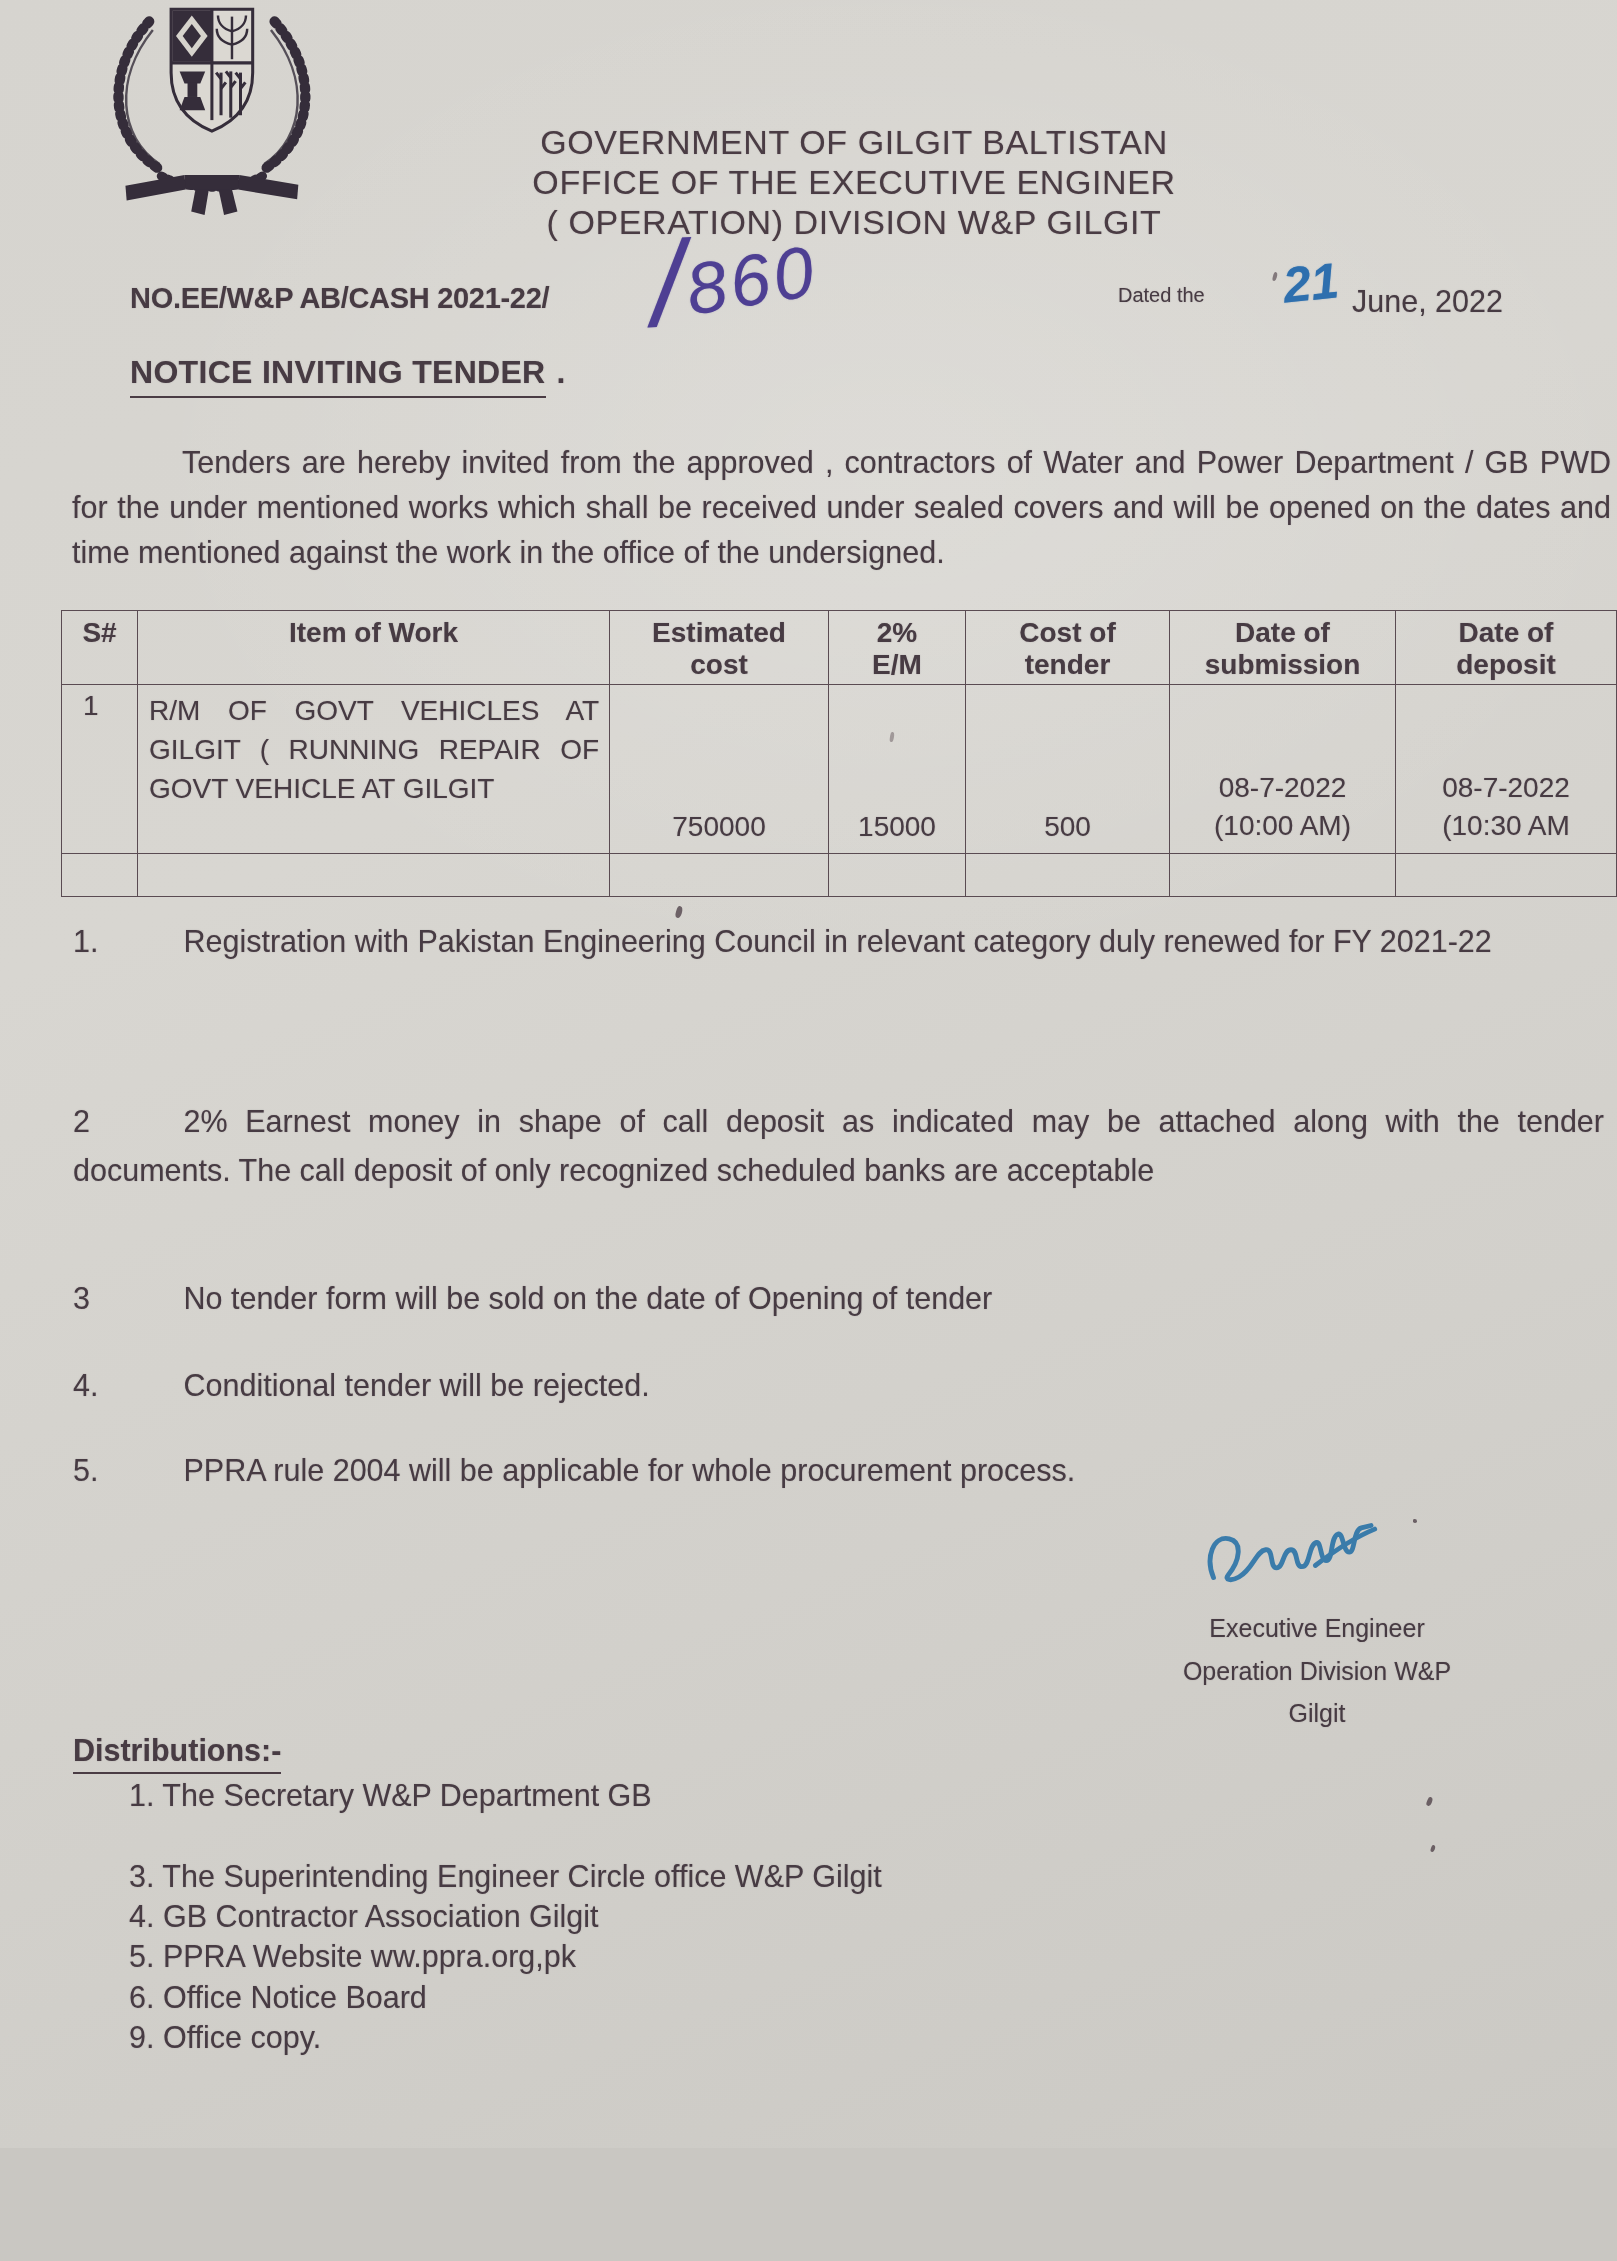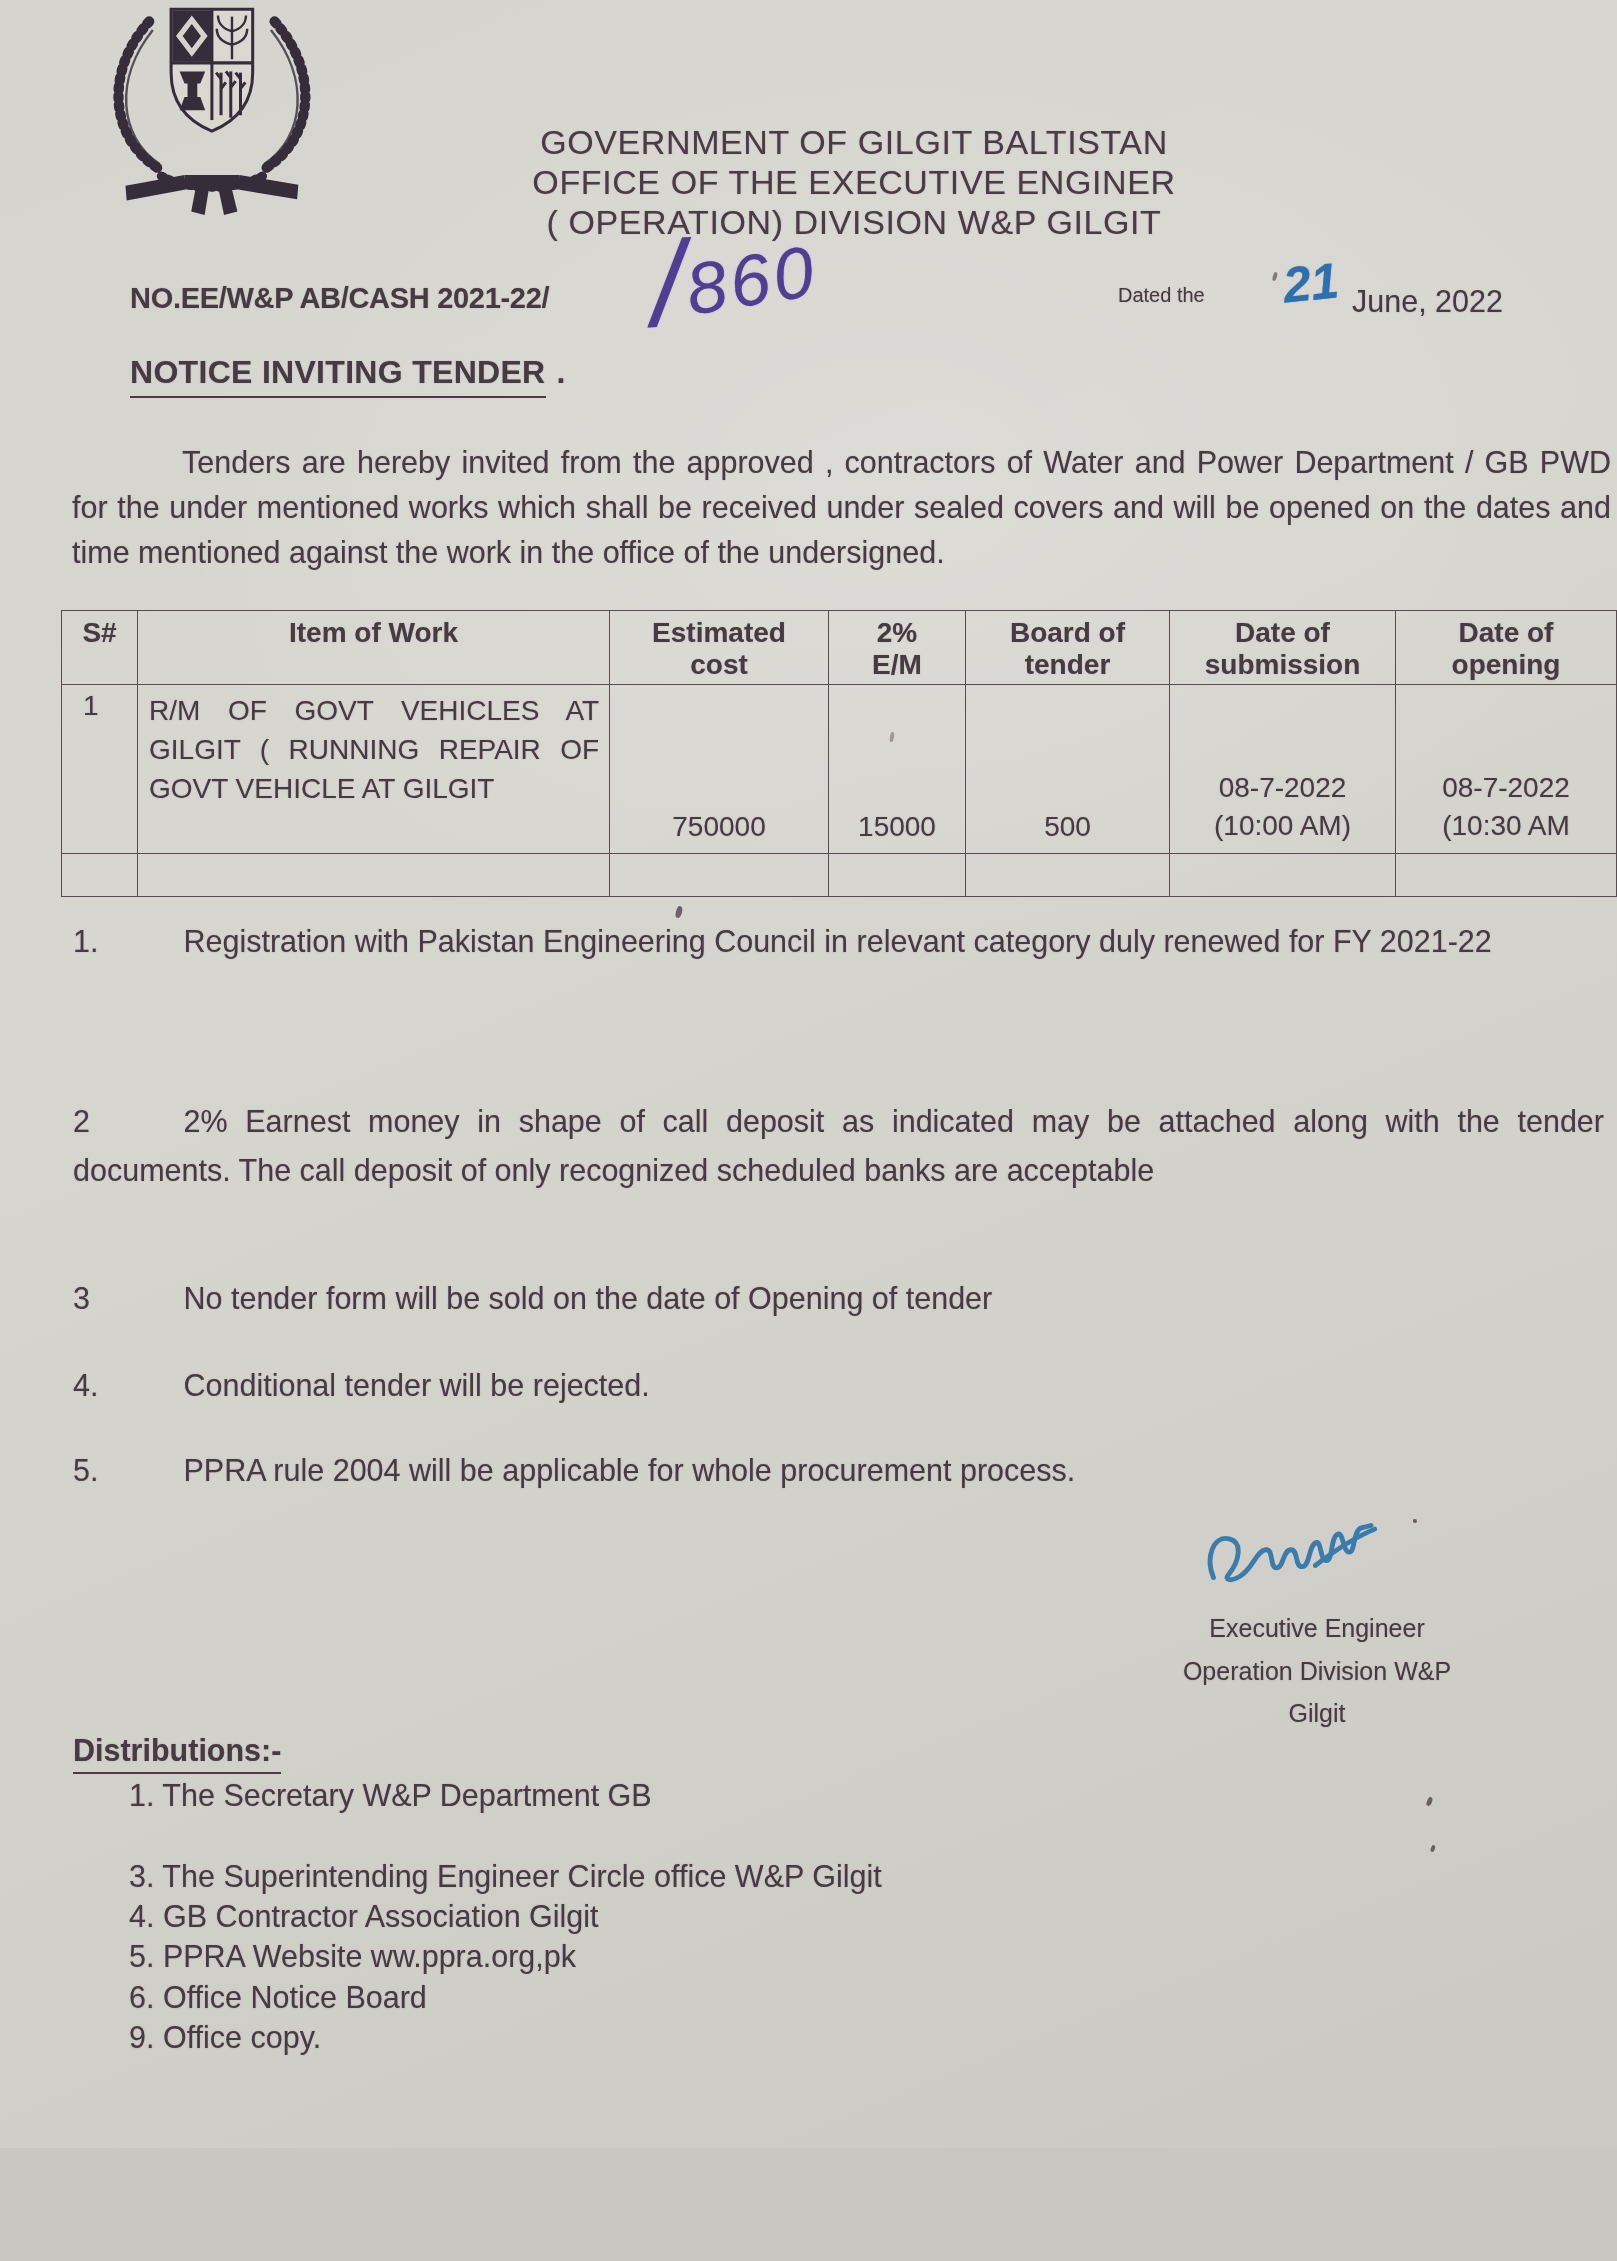--- a/index.html
+++ b/index.html
@@ -156,30 +156,30 @@
       </div>
     <div class="cell hcell">
         <span>Estimated</span>
         <span>cost</span>
       </div>
     <div class="cell hcell">
         <span>2%</span>
         <span>E/M</span>
       </div>
     <div class="cell hcell">
-        <span>Board of</span>
+        <span>Cost of</span>
         <span>tender</span>
       </div>
     <div class="cell hcell">
         <span>Date of</span>
         <span>submission</span>
       </div>
     <div class="cell hcell">
         <span>Date of</span>
-        <span>opening</span>
+        <span>deposit</span>
       </div>
 
     <div class="cell dcell scell">1</div>
     <div class="cell dcell item">R/M OF GOVT VEHICLES AT GILGIT ( RUNNING REPAIR OF GOVT VEHICLE AT GILGIT</div>
     <div class="cell dcell numcell">
         <span>750000</span>
       </div>
     <div class="cell dcell numcell">
         <span>15000</span>
       </div>

